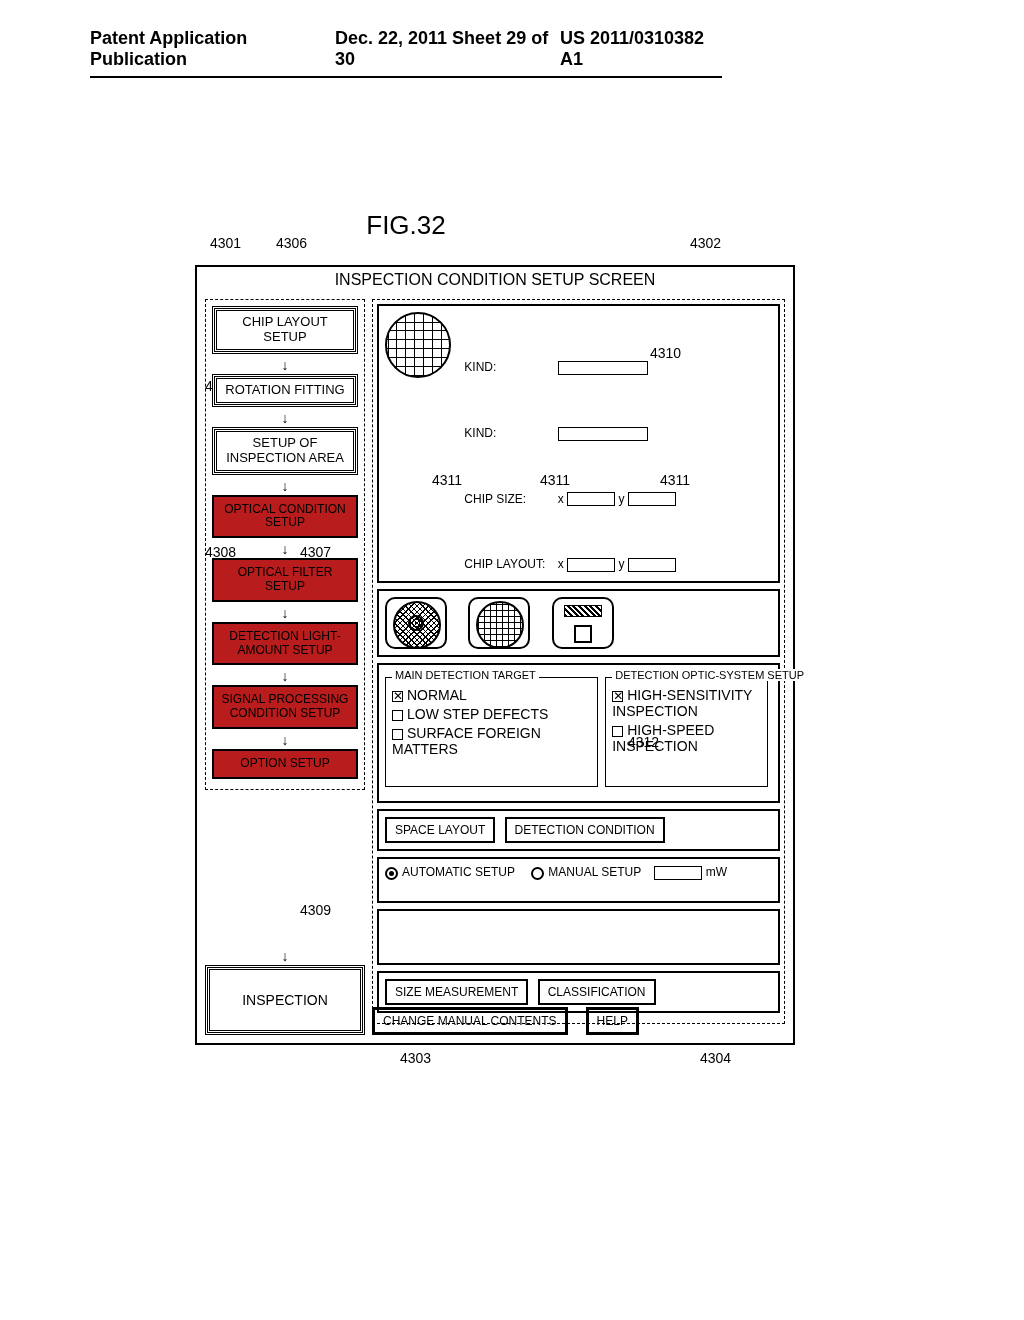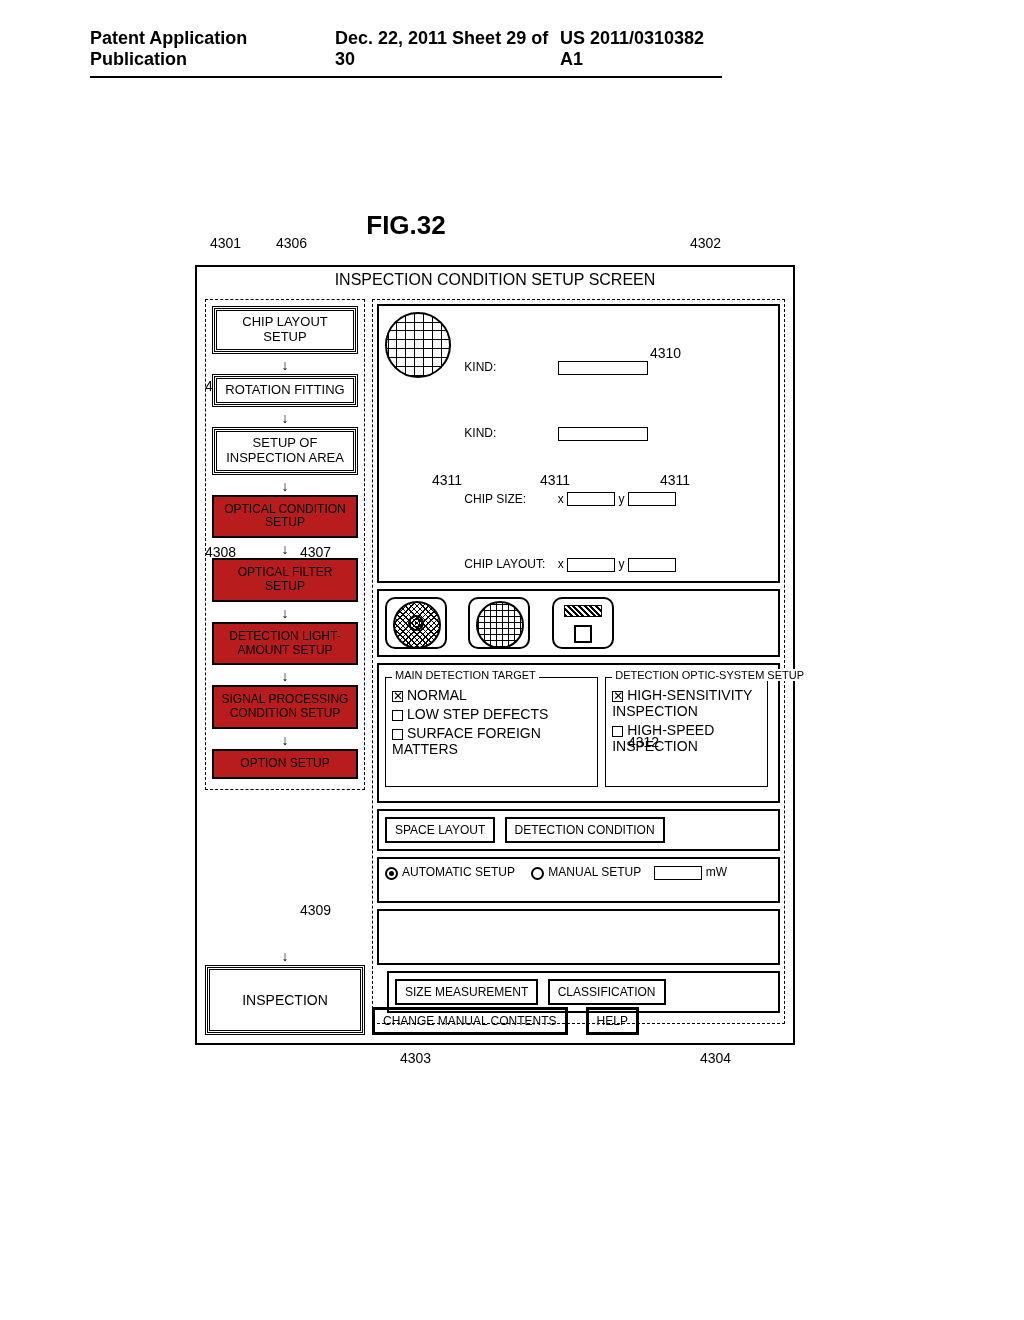--- a/index.html
+++ b/index.html
@@ -26,21 +26,21 @@
     font-size: 18px;
     font-weight: bold;
     padding-bottom: 6px;
   }
   .figlabel {
     position: absolute;
     top: 210px;
     left: 0; right: 0;
     text-align: center;
     font-size: 26px;
-    font-weight: bold;
+    font-weight: normal;
   }
   .figure {
     position: absolute;
     left: 195px;
     top: 265px;
     width: 600px;
     height: 780px;
     border: 2px solid #000;
   }
   .title {
@@ -98,21 +98,21 @@
     padding: 6px;
     font-size: 12px;
     position: relative;
   }
   .panel.tall1 { min-height: 118px; }
   .panel.tall2 { min-height: 62px; }
   .panel.tall3 { min-height: 140px; }
   .panel.tall4 { min-height: 42px; }
   .panel.tall5 { min-height: 46px; }
   .panel.tall6 { min-height: 56px; }
-  .panel.tall7 { min-height: 36px; margin-left: 10px; }
+  .panel.tall7 { min-height: 36px; }
   .wafer {
     width: 66px; height: 66px;
     border: 2px solid #000;
     border-radius: 50%;
     position: relative;
     display:inline-block;
     vertical-align: top;
     margin-right: 10px;
     overflow:hidden;
     background:

